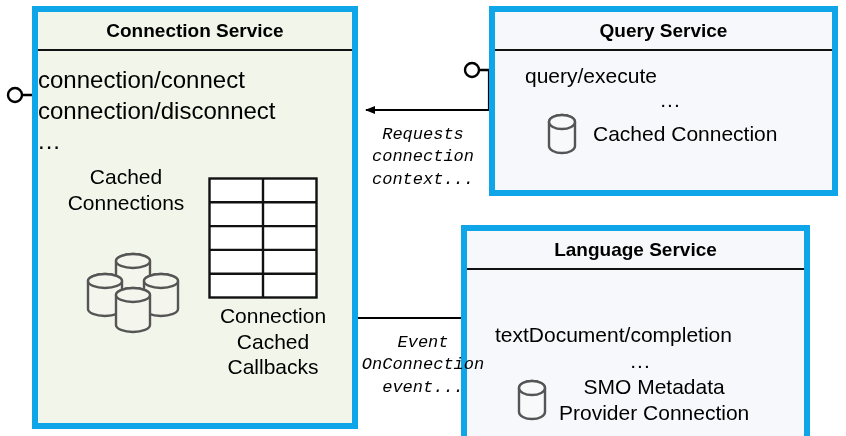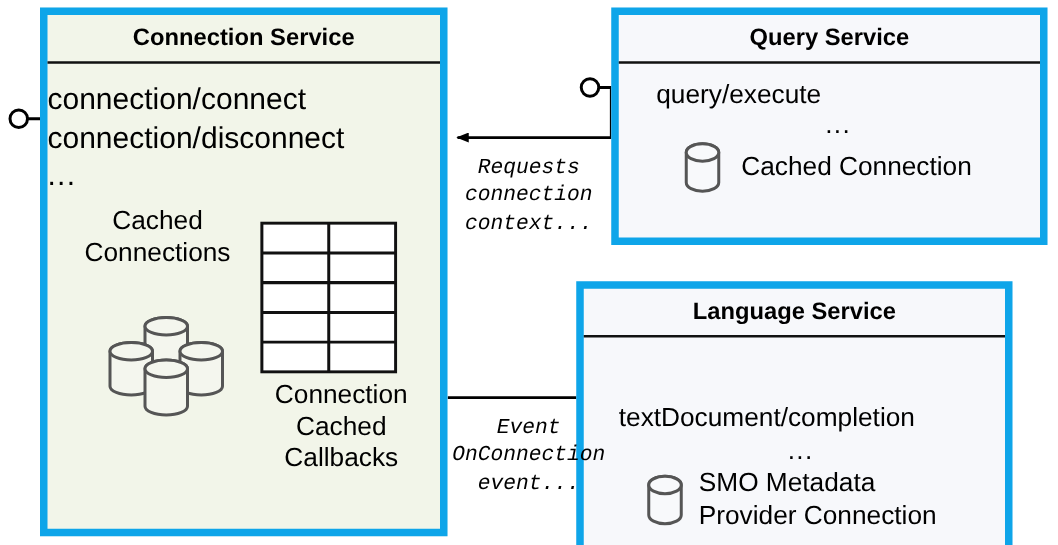--- a/index.html
+++ b/index.html
@@ -160,21 +160,21 @@
     position: absolute;
     left: 50px;
     top: 64px;
     display: flex;
     align-items: center;
     gap: 12px;
   }
   #ls-store .store-label {
     font-size: 21px;
     line-height: 1.24;
-    text-align: left;
+    text-align: center;
   }
 
   
   .edge-label {
     position: absolute;
     font-style: italic;
     font-size: 17px;
     line-height: 1.32;
     text-align: center;
     color: #000000;

